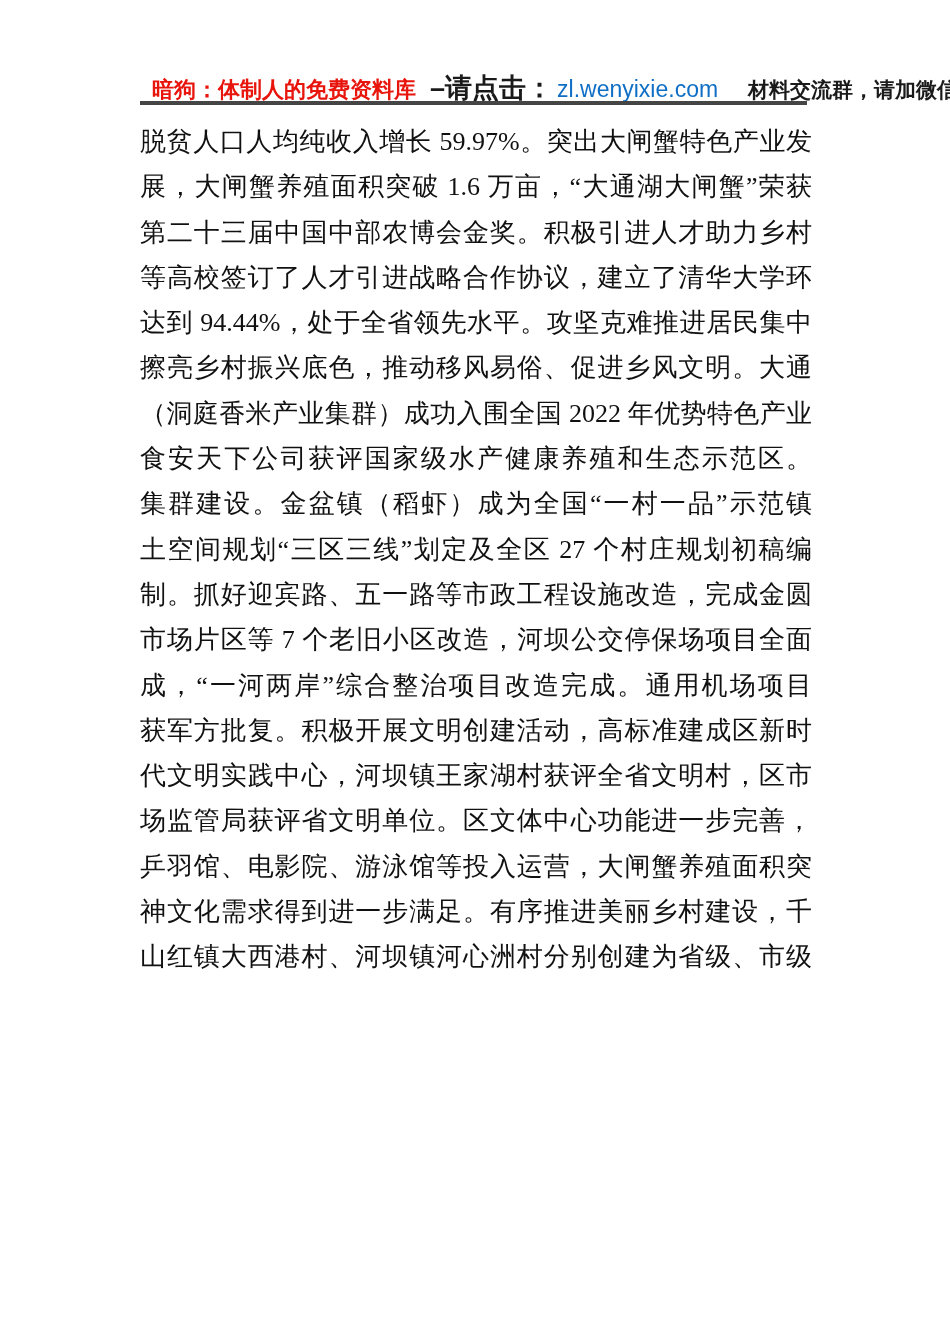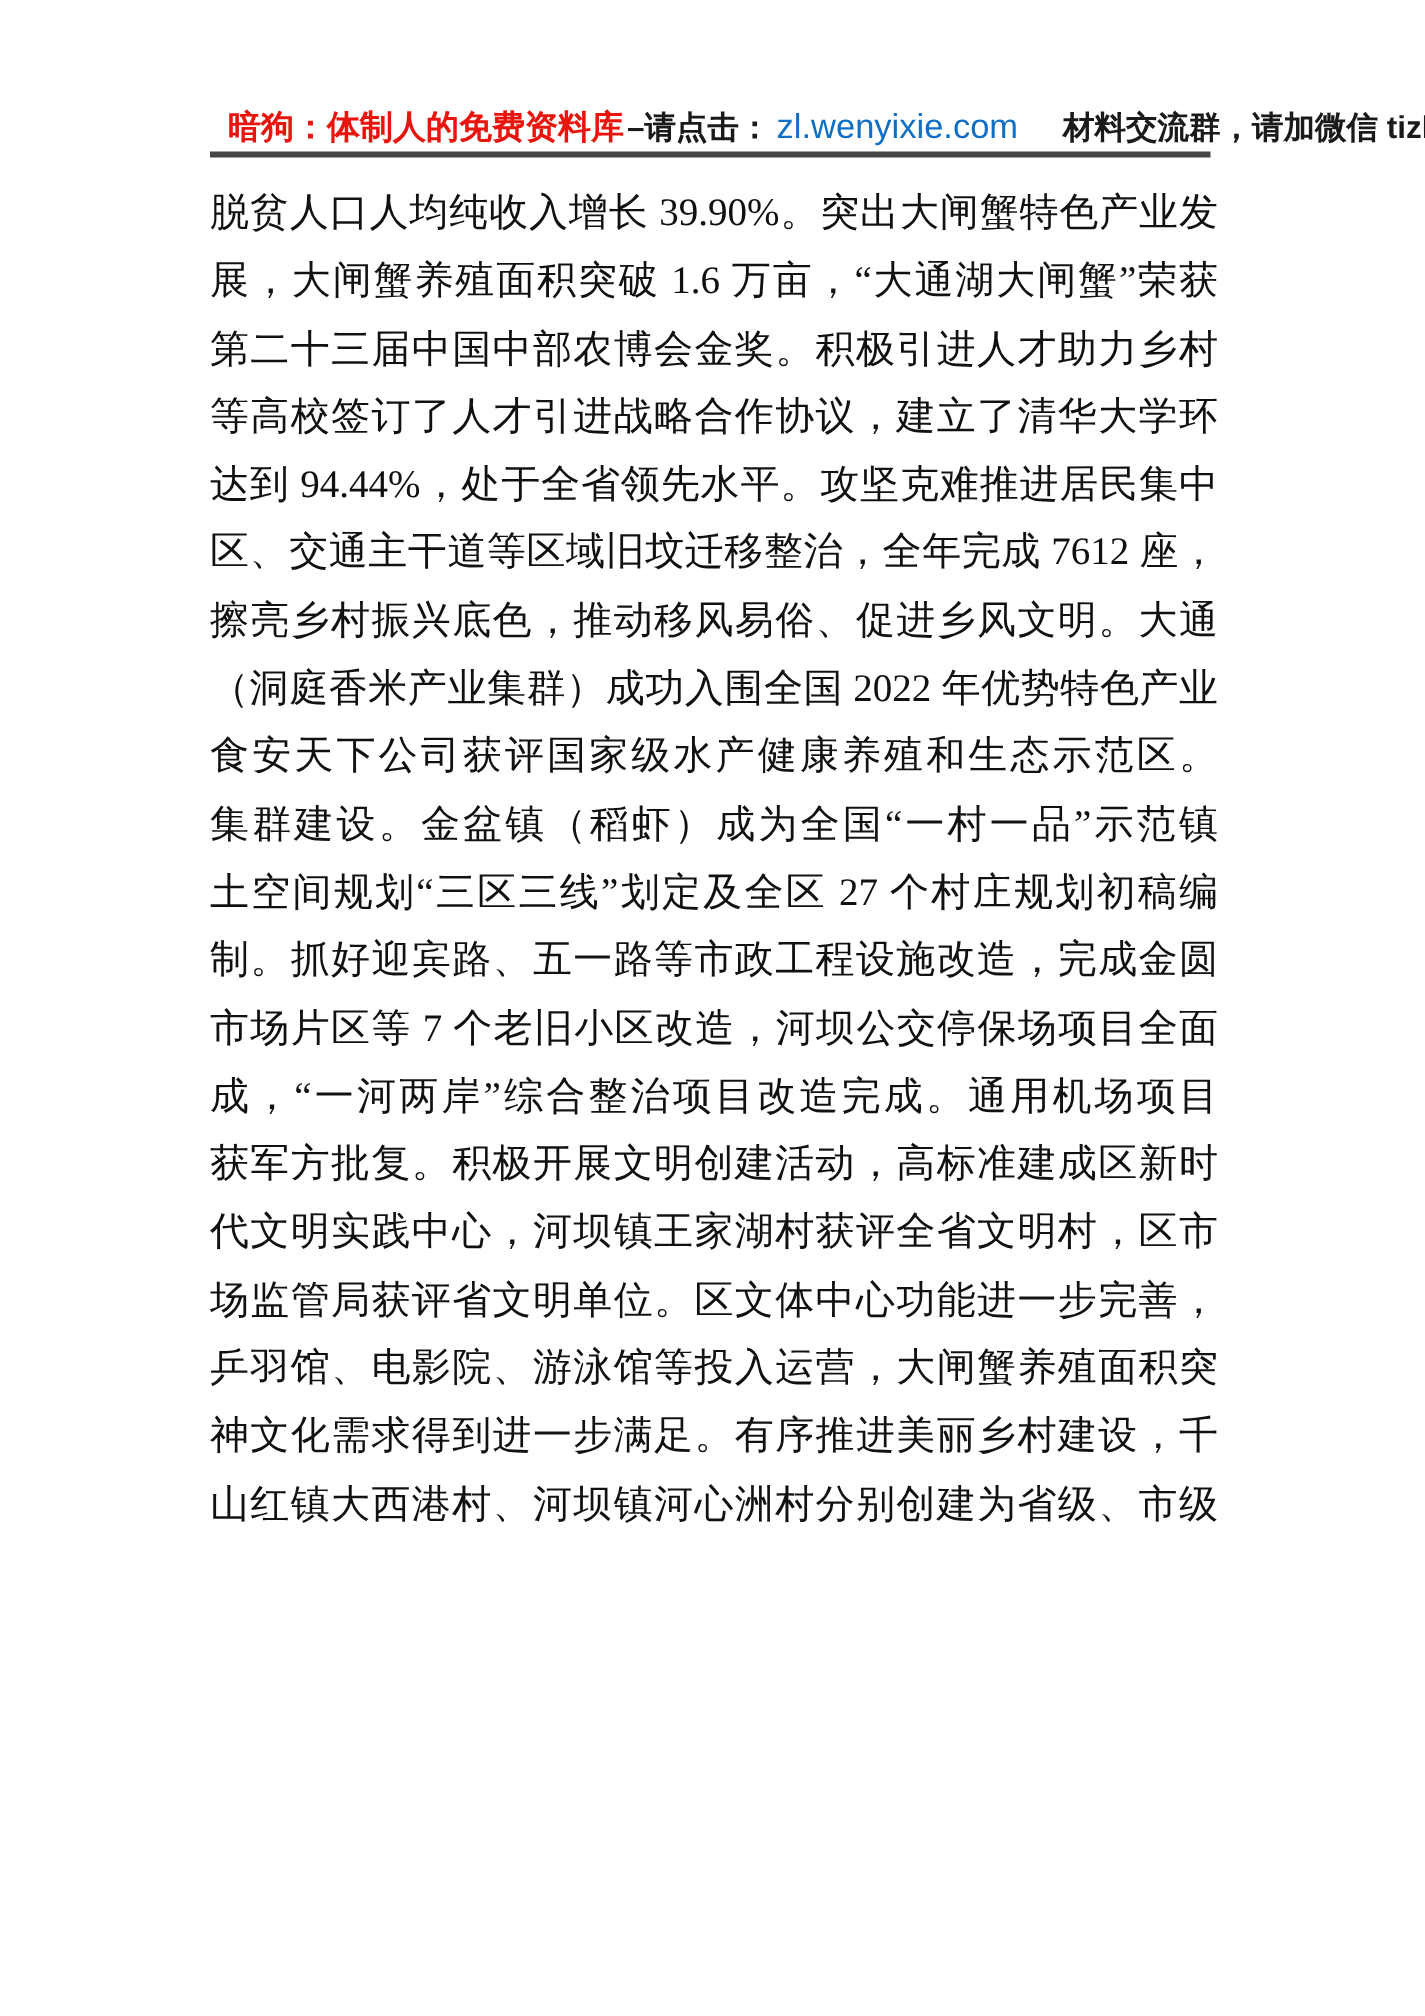--- a/index.html
+++ b/index.html
@@ -28,22 +28,22 @@
     text-align: center;
   }
   .promo-site {
     color: var(--red, #e8150d);
     font-weight: 700;
     font-size: 22px;
   }
   .promo-hint {
     color: #1a1a1a;
     font-weight: 700;
-    font-size: 21px;
-    margin-left: 2px;
+    font-size: 27px;
+    margin-left: 14px;
   }
   .promo-link {
     color: var(--blue, #0f6fc5);
     font-size: 23px;
     font-weight: 400;
     text-decoration: none;
     margin-left: 4px;
   }
   .promo-note {
     color: #1a1a1a;
@@ -85,26 +85,25 @@
   <div class="promo-header">
     <span class="promo-site">暗狗：体制人的免费资料库</span>
     <span class="promo-hint">–请点击：</span>
     <a class="promo-link" href="#">zl.wenyixie.com</a>
     <span class="promo-note">材料交流群，请加微信 tizhisiri</span>
   </div>
 
   <div class="header-rule"></div>
 
   <div class="doc-body">
-      <div class="line">脱贫人口人均纯收入增长 39.90%。突出大闸蟹特色产业发</div>
+      <div class="line">脱贫人口人均纯收入增长 59.97%。突出大闸蟹特色产业发</div>
       <div class="line">展，大闸蟹养殖面积突破 1.6 万亩，“大通湖大闸蟹”荣获</div>
       <div class="line">第二十三届中国中部农博会金奖。积极引进人才助力乡村</div>
       <div class="line">等高校签订了人才引进战略合作协议，建立了清华大学环</div>
       <div class="line">达到 94.44%，处于全省领先水平。攻坚克难推进居民集中</div>
-      <div class="line">区、交通主干道等区域旧坟迁移整治，全年完成 7612 座，</div>
       <div class="line">擦亮乡村振兴底色，推动移风易俗、促进乡风文明。大通</div>
       <div class="line">（洞庭香米产业集群）成功入围全国 2022 年优势特色产业</div>
       <div class="line">食安天下公司获评国家级水产健康养殖和生态示范区。</div>
       <div class="line">集群建设。金盆镇（稻虾）成为全国“一村一品”示范镇</div>
       <div class="line">土空间规划“三区三线”划定及全区 27 个村庄规划初稿编</div>
       <div class="line">制。抓好迎宾路、五一路等市政工程设施改造，完成金圆</div>
       <div class="line">市场片区等 7 个老旧小区改造，河坝公交停保场项目全面完</div>
       <div class="line">成，“一河两岸”综合整治项目改造完成。通用机场项目</div>
       <div class="line">获军方批复。积极开展文明创建活动，高标准建成区新时</div>
       <div class="line">代文明实践中心，河坝镇王家湖村获评全省文明村，区市</div>

